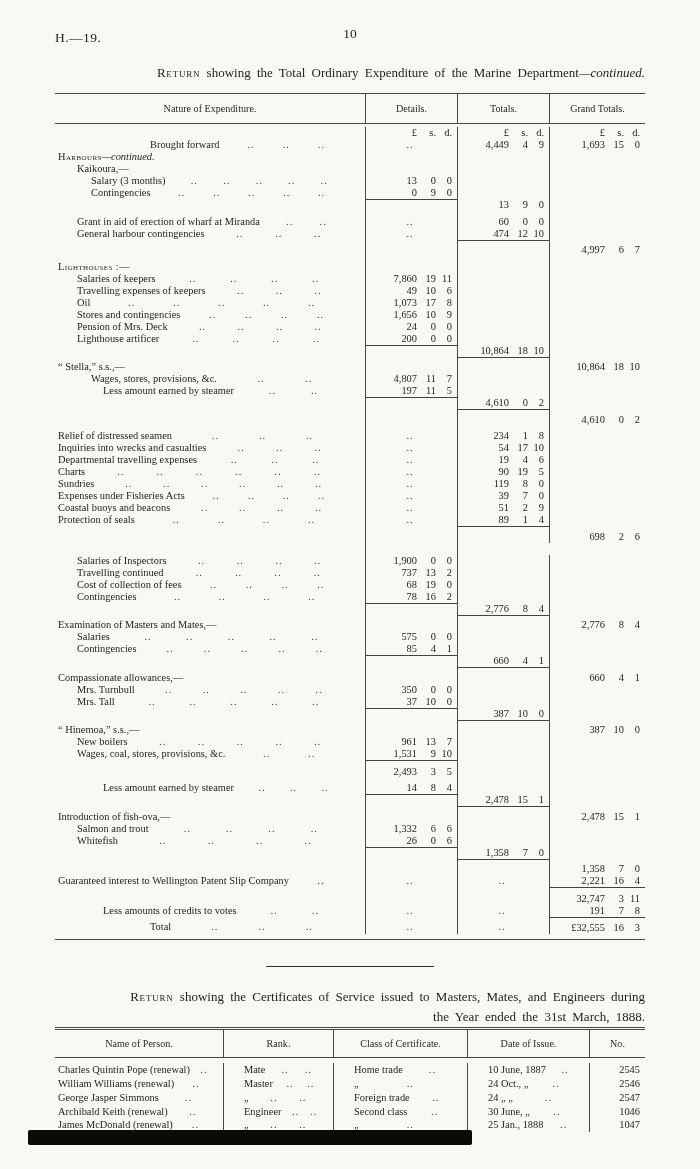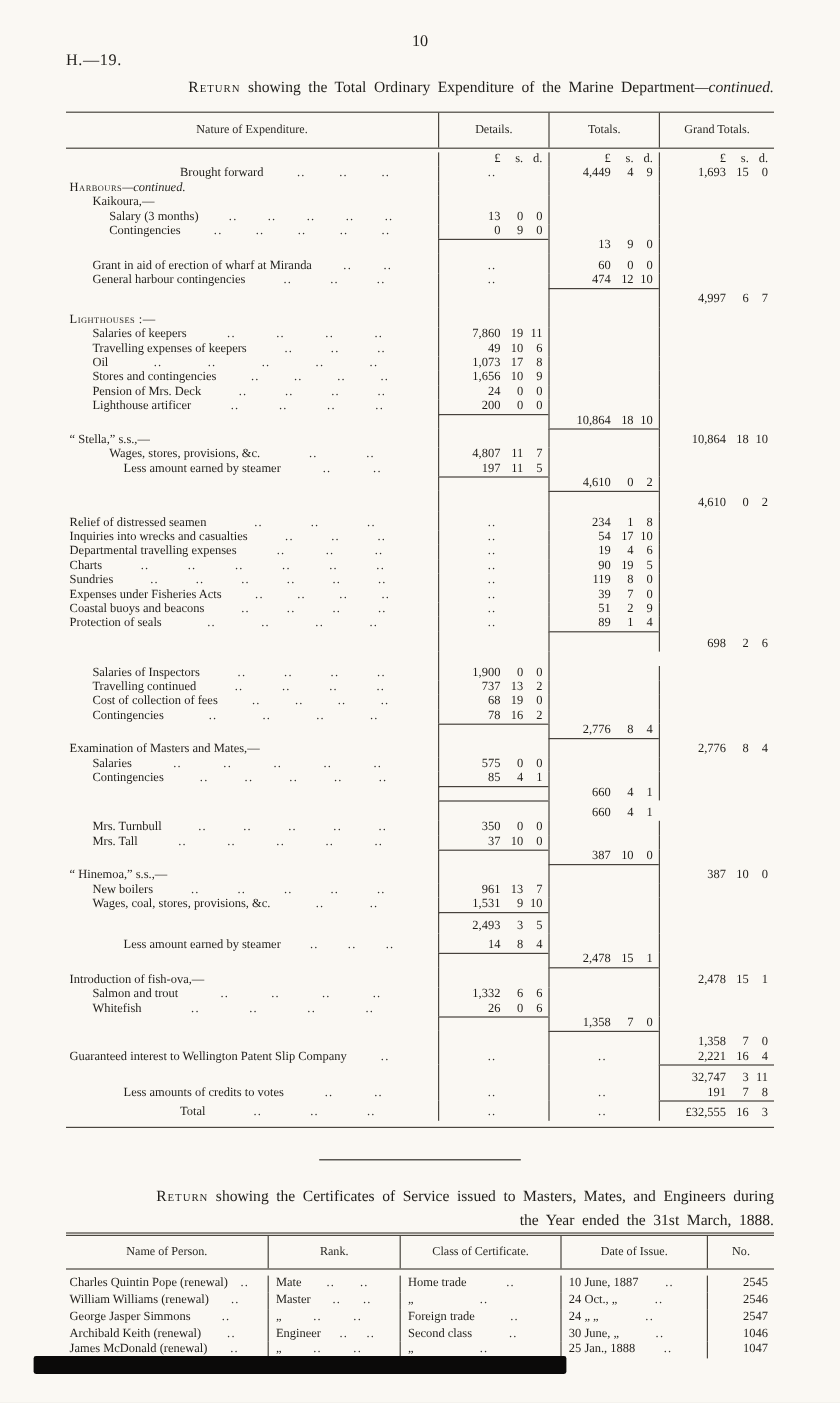--- a/index.html
+++ b/index.html
@@ -1,21 +1,21 @@
 <!DOCTYPE html>
 <html><head>
 <meta charset="utf-8">
 <style>
   *{box-sizing:border-box;margin:0;padding:0}
   html,body{background:#e9e7e1}
   body{width:700px;height:1169px;font-family:"Liberation Serif","DejaVu Serif",serif;color:#201e1a}
   .page{position:relative;width:700px;height:1169px;background:#faf8f3;padding:26px 55px 0;overflow:hidden}
 
   .page-head{position:relative;height:17px;font-size:13.5px}
-  .doc-ref{position:absolute;left:0;top:16px;letter-spacing:.5px}
+  .doc-ref{position:absolute;left:0;top:4px;letter-spacing:.5px}
   .pagenum{position:absolute;left:0;right:0;top:0;text-align:center}
 
   .title{margin-top:22px;text-align:right;font-size:13px;word-spacing:3px}
   .title.t2{margin-top:20px;line-height:1.55}
   .sc-lead{font-variant:small-caps;letter-spacing:.8px}
   .it{font-style:italic}
   .sc{font-variant:small-caps;letter-spacing:.4px}
 
   
   .xtable{margin-top:12px;border-top:1px solid #4a463f;border-bottom:1px solid #4a463f;font-size:10.4px}
@@ -45,21 +45,21 @@
 
   .mid-rule{width:168px;margin:26px auto 0;border-top:1.5px solid #33302b}
 
   
   .ctable{border-top:3px double #4a463f;font-size:10.4px}
   .chead{display:grid;grid-template-columns:1fr 110px 134px 122px 56px;border-bottom:1px solid #4a463f}
   .chead .hcell{text-align:center;padding:8px 2px;font-size:10.1px;color:#2a2824}
   .chead .hcell + .hcell{border-left:1px solid #4a463f}
   .cbody{padding-top:5px;padding-bottom:7px}
   .crow{display:grid;grid-template-columns:1fr 110px 134px 122px 56px}
-  .ccell{display:flex;align-items:baseline;min-height:13.8px;line-height:13.8px;padding-left:6px;padding-right:5px;overflow:hidden}
+  .ccell{display:flex;align-items:baseline;min-height:13.8px;line-height:13.8px;padding-left:20px;padding-right:5px;overflow:hidden}
   .ccell:first-child{padding-left:3px}
   .ccell + .ccell{border-left:1px solid #4a463f}
   .ccell .txt{white-space:nowrap}
   .ccell.no{justify-content:flex-end}
 
   .ink-bar{position:absolute;left:28px;top:1130px;width:444px;height:15px;background:#0b0a09;border-radius:2px}
 </style>
 </head>
 <body>
 
@@ -735,20 +735,23 @@
           <div class="cell label ind0"></div>
           <div class="cell money rule"></div>
           <div class="cell money">
             <span class="lp">660</span>
             <span class="ls">4</span>
             <span class="ld">1</span>
           </div>
           <div class="cell money"></div>
         </div>
         <div class="xrow sp">
+          <div class="cell label ind0">
+            <span class="lbl">Compassionate allowances,—</span>
+          </div>
           <div class="cell money"></div>
           <div class="cell money rule"></div>
           <div class="cell money">
             <span class="lp">660</span>
             <span class="ls">4</span>
             <span class="ld">1</span>
           </div>
         </div>
         <div class="xrow">
           <div class="cell label ind1">

